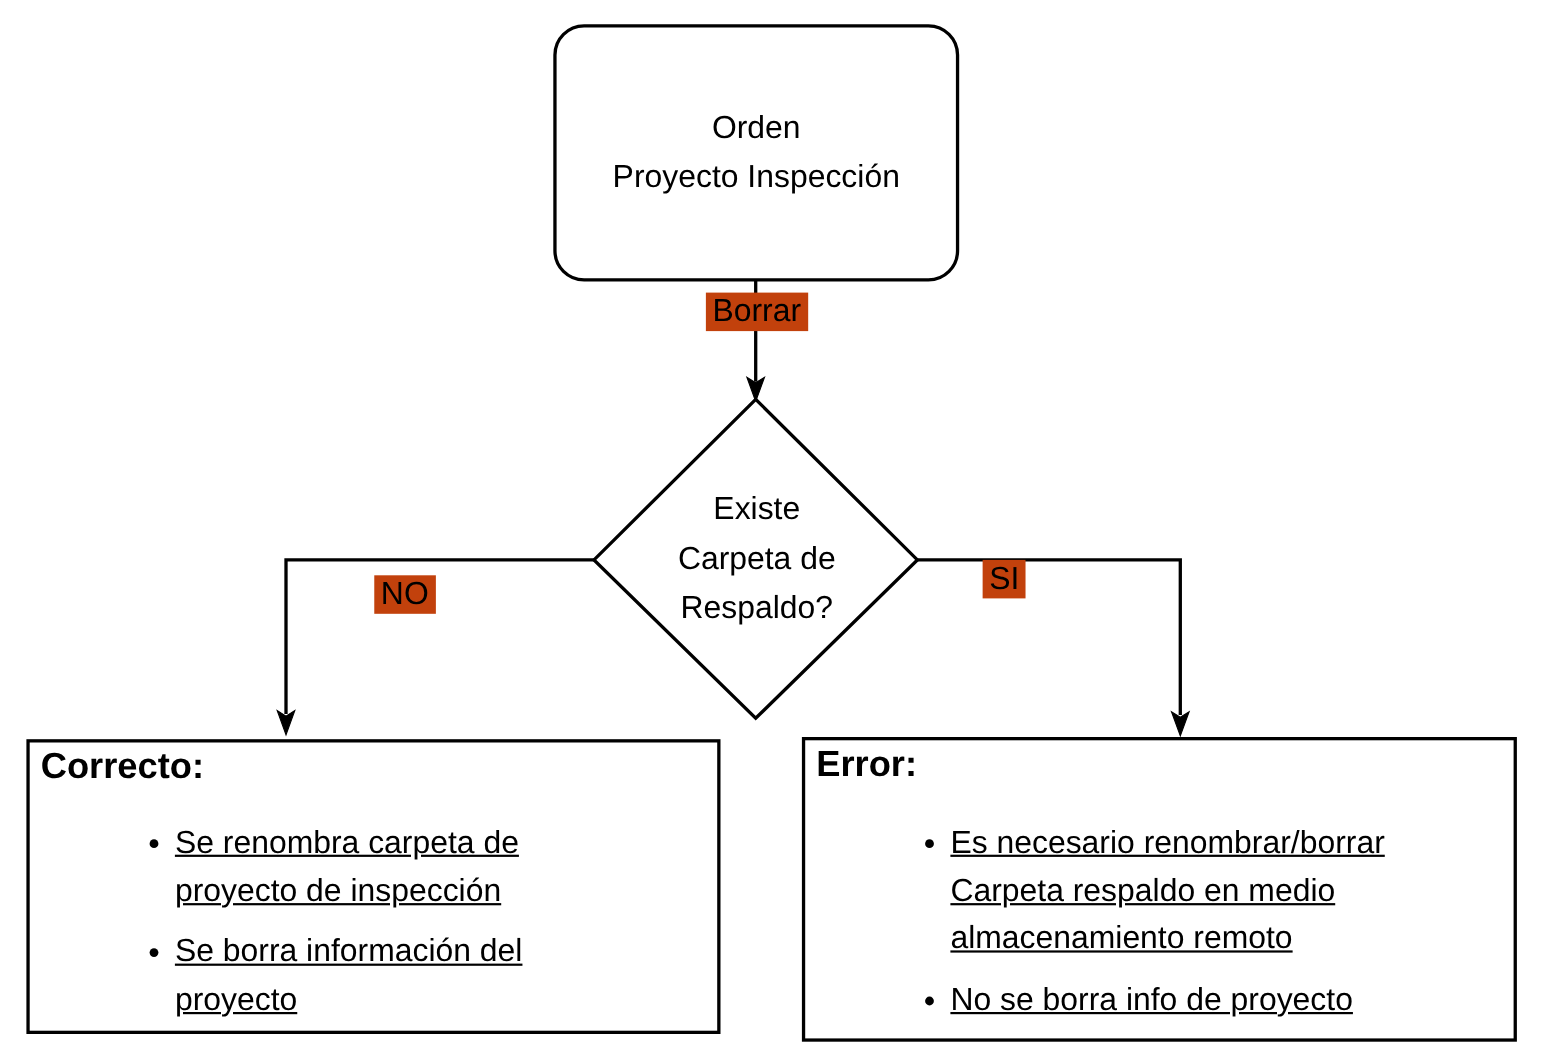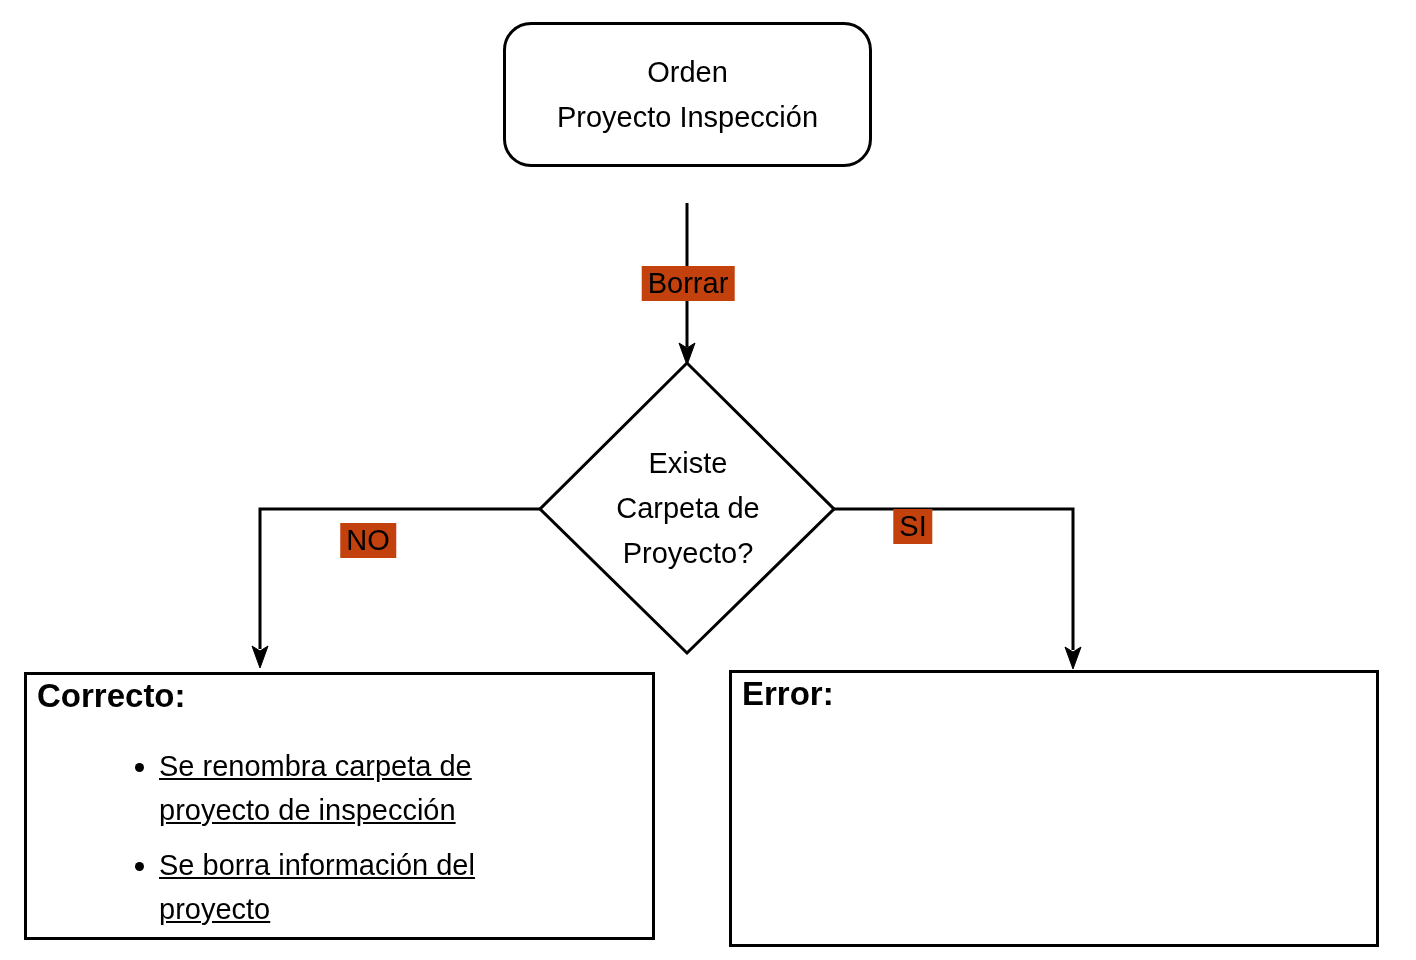--- a/index.html
+++ b/index.html
@@ -23,21 +23,21 @@
     height: 960px;
   }
   .node {
     position: absolute;
     box-sizing: border-box;
     border: 3px solid #000000;
     background: #ffffff;
   }
   .start-node {
     left: 503px; top: 22px;
-    width: 369px; height: 145px;
+    width: 369px; height: 234px;
     border-radius: 28px;
     display: flex;
     align-items: center;
     justify-content: center;
     text-align: center;
     font-size: 29px;
     line-height: 1.55;
     white-space: pre-line;
   }
   .edge-label {
@@ -113,33 +113,39 @@
     <path d="M1073,669 L1065,647 L1073,652 L1081,647 Z" fill="#000" stroke="#000" stroke-width="1"></path>
   </svg>
 
   <div class="node start-node">Orden
 Proyecto Inspección</div>
 
   <div class="edge-label label-borrar">Borrar</div>
 
   <div class="decision-label">Existe
 Carpeta de
-Proyecto?</div>
+Respaldo?</div>
 
   <div class="edge-label label-no">NO</div>
 
   <div class="edge-label label-si">SI</div>
 
   <div class="node result-box box-correcto">
     <div class="box-title">Correcto:</div>
     <ul class="bullet-list">
       <li>Se renombra carpeta de
 proyecto de inspección</li>
       <li>Se borra información del
 proyecto</li>
     </ul>
   </div>
 
   <div class="node result-box box-error">
     <div class="box-title">Error:</div>
+    <ul class="bullet-list">
+      <li>Es necesario renombrar/borrar
+Carpeta respaldo en medio
+almacenamiento remoto</li>
+      <li>No se borra info de proyecto</li>
+    </ul>
   </div>
 
 </div>
 
 </body></html>

